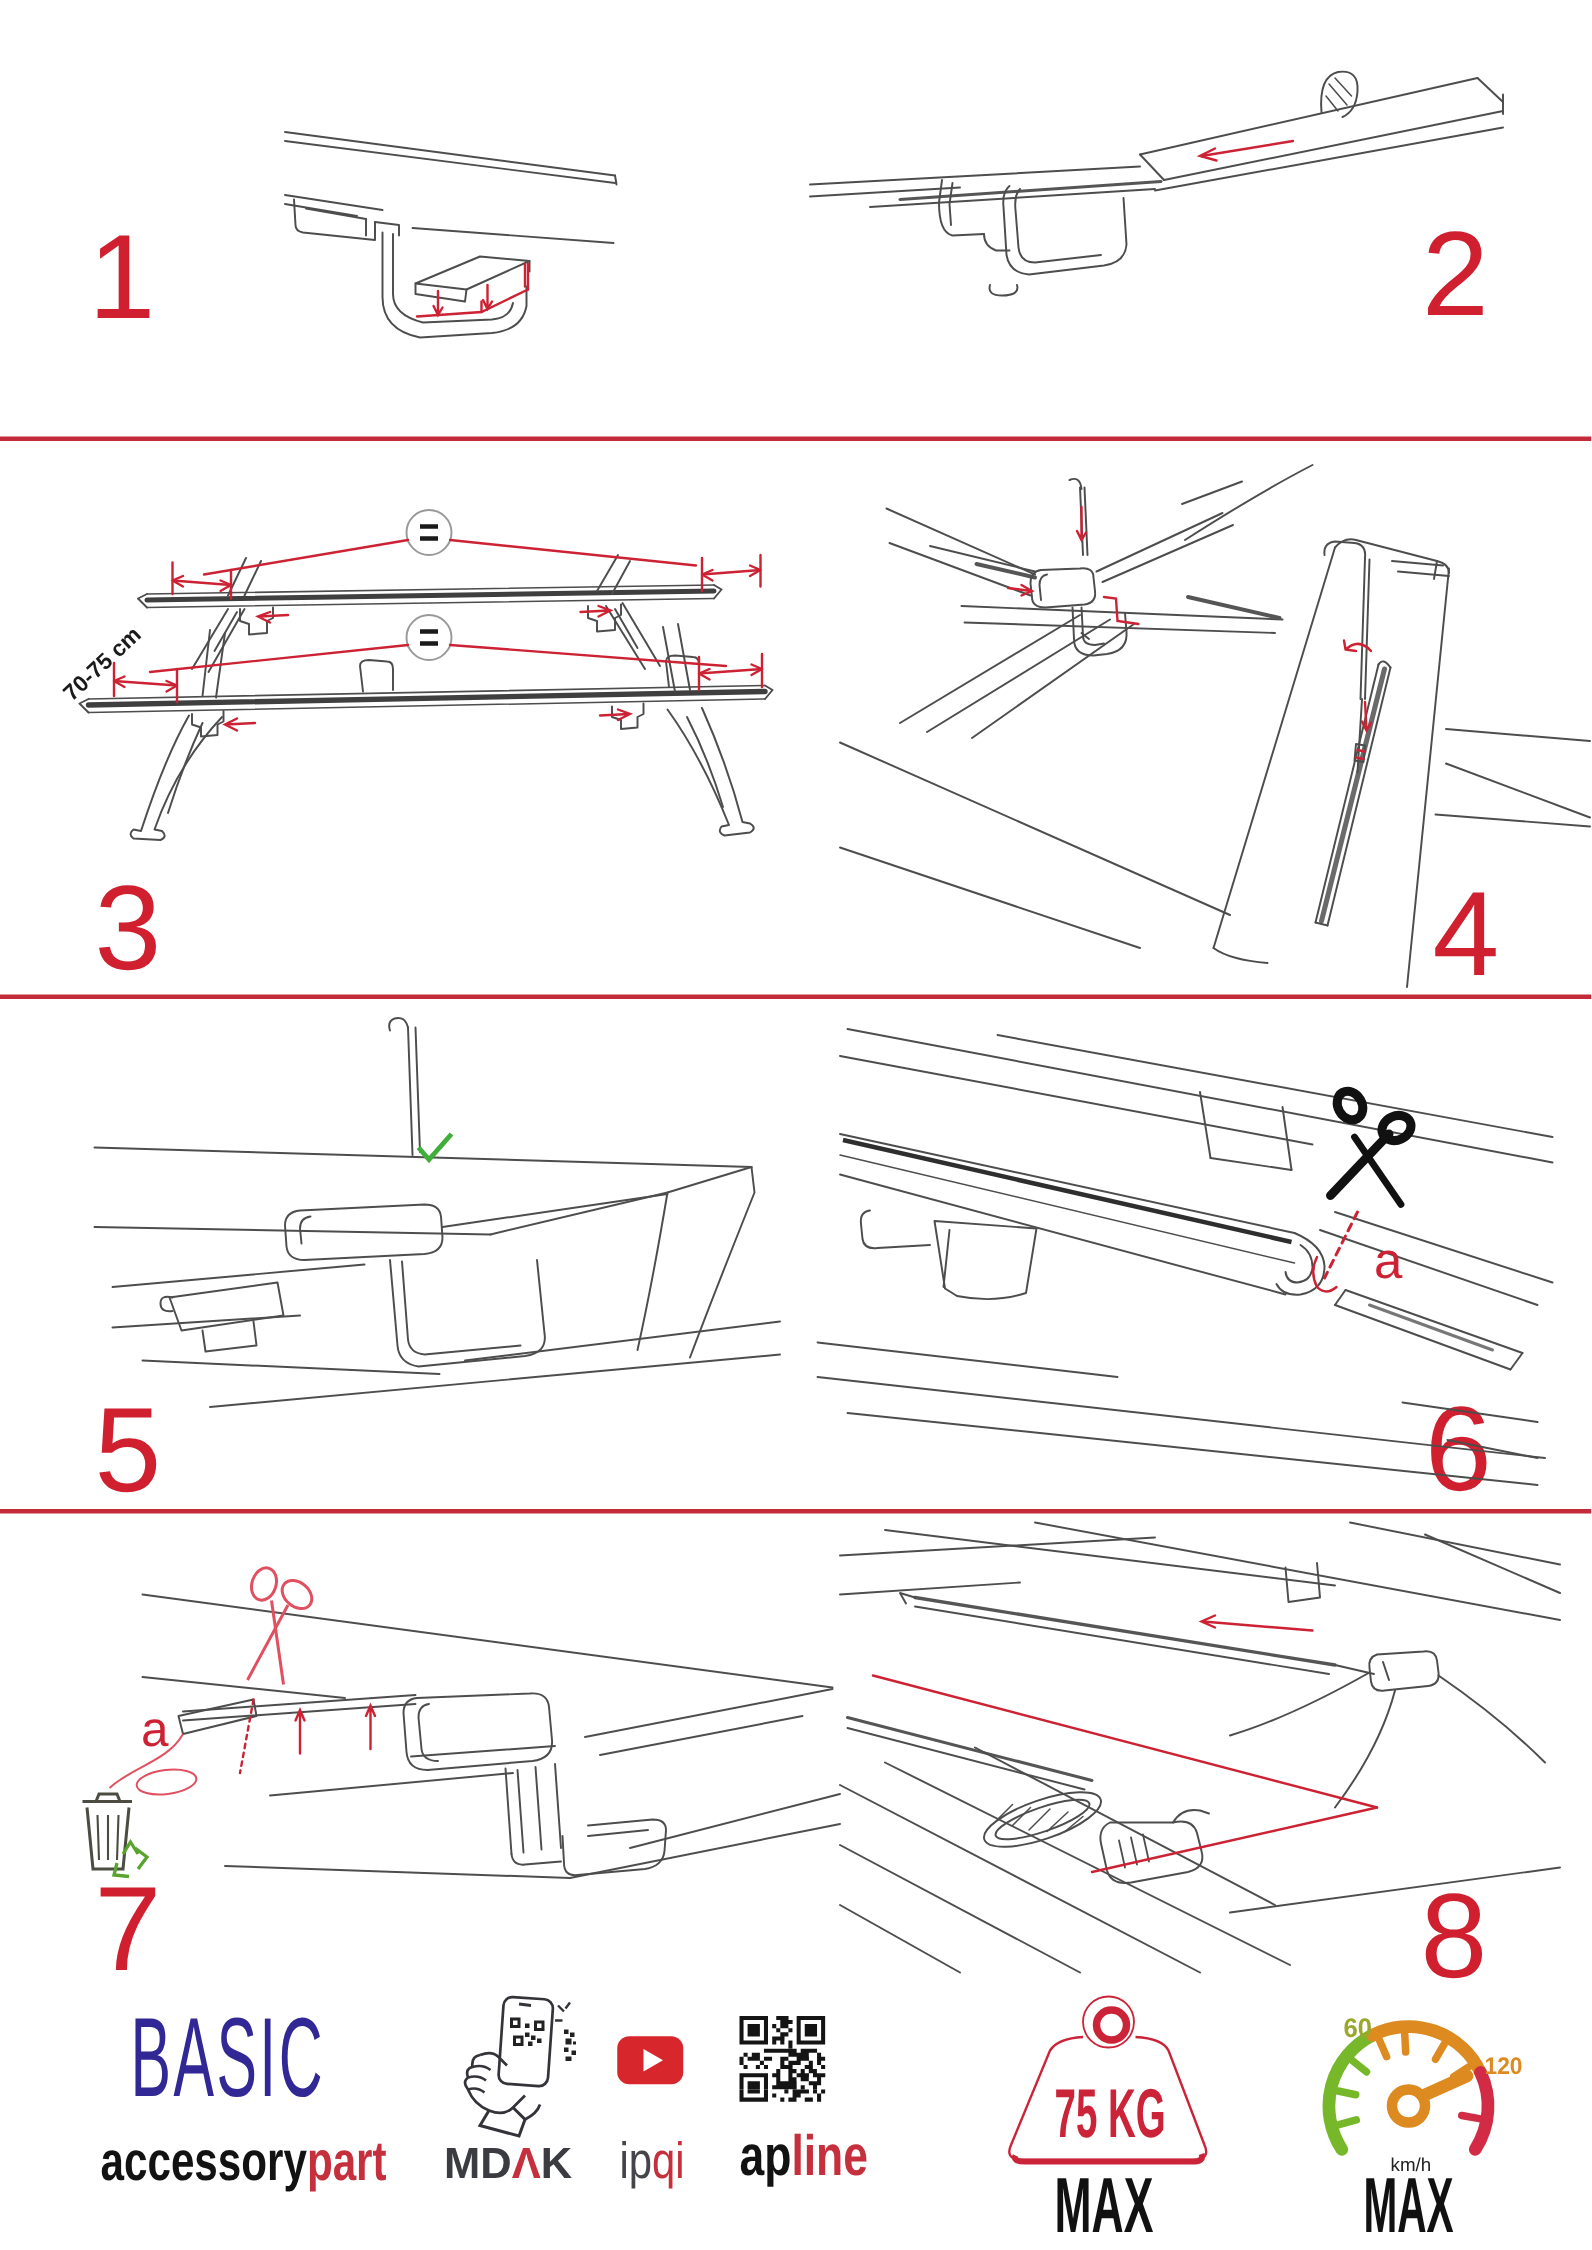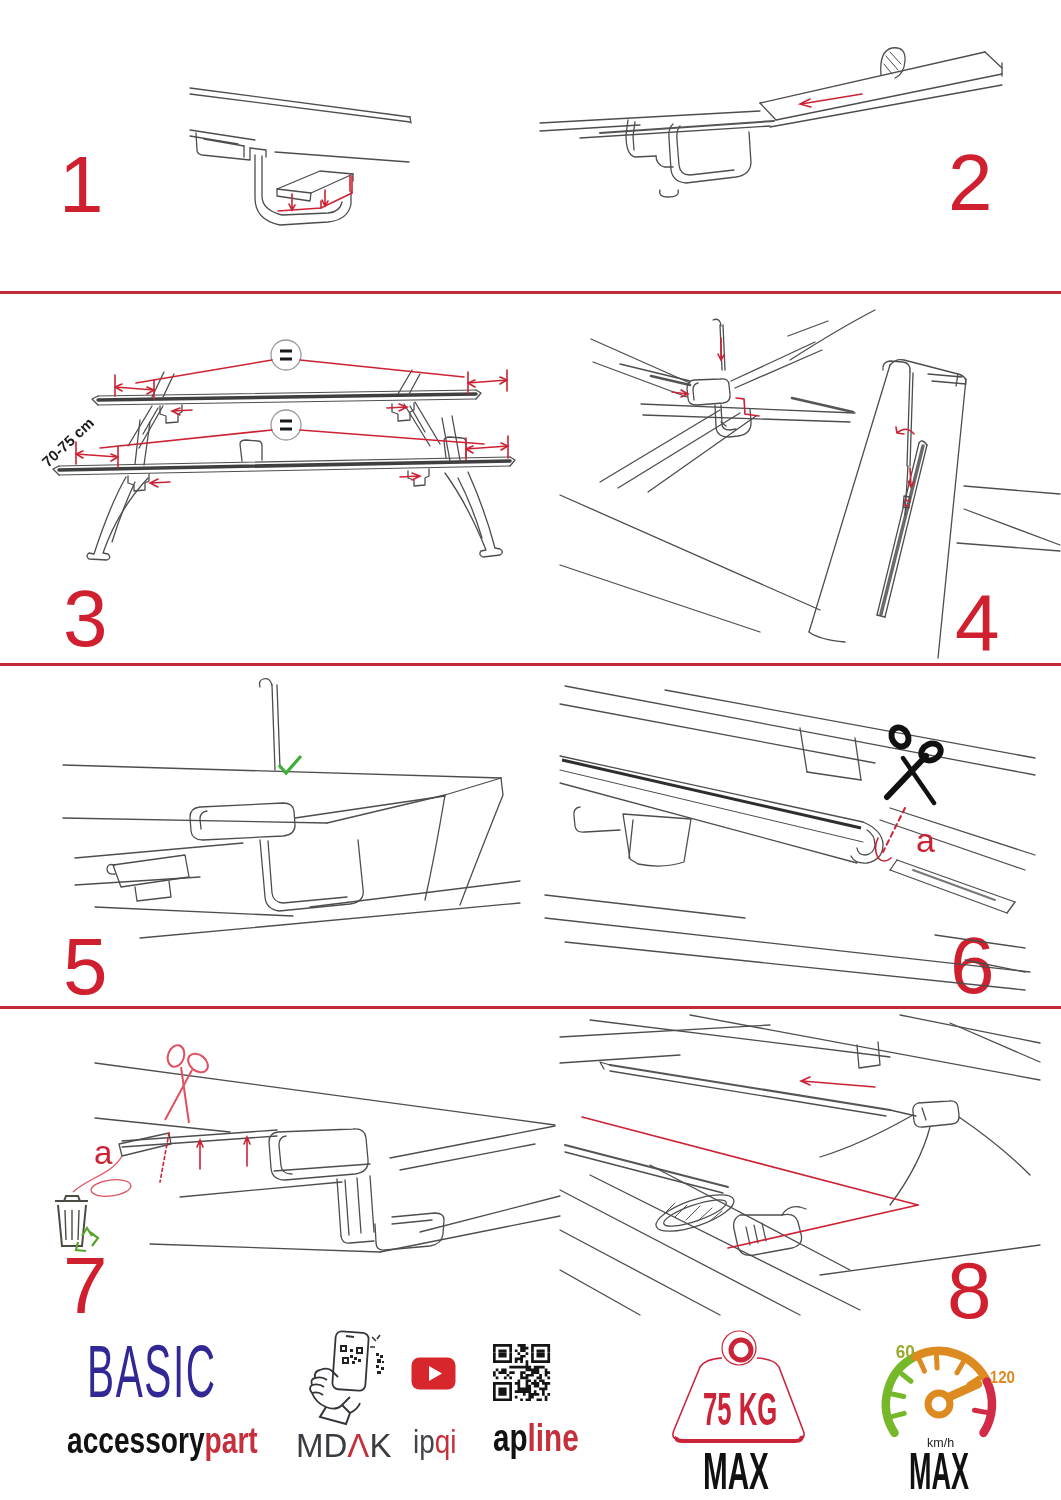--- a/index.html
+++ b/index.html
@@ -444,21 +444,21 @@
     <g fill="#222">
       <rect x="76" y="28" width="3" height="3"></rect>
       <rect x="80" y="30" width="3" height="3"></rect>
       <rect x="77" y="34" width="4" height="4"></rect>
       <rect x="82" y="36" width="2" height="2"></rect>
       <rect x="76" y="40" width="3" height="3"></rect>
       <rect x="81" y="42" width="3" height="3"></rect>
       <rect x="77" y="46" width="4" height="3"></rect>
     </g>
   </svg>
-  <div class="abs" id="mdak" style="left:296px;top:1429px;font-size:33px;line-height:1;font-weight:normal;color:#3b3b42;letter-spacing:0px;">MD<span style="color:#c5303c">Λ</span>K</div>
+  <div class="abs" id="mdak" style="left:296px;top:1429px;font-size:29px;line-height:1;font-weight:bold;color:#3b3b42;letter-spacing:0px;">MD<span style="color:#c5303c">Λ</span>K</div>
 
   <svg style="left:411px;top:1357px" width="46" height="34" viewBox="0 0 46 34">
     <rect x="0.5" y="0.5" width="44" height="32" rx="8" fill="#d7262c"></rect>
     <path d="M18,9 L31,16.5 L18,24 Z" fill="#ffffff"></path>
   </svg>
   <div class="abs" id="ipqi" style="left:413px;top:1424px;font-size:34px;line-height:1;color:#44444a;transform:scaleX(0.82);transform-origin:left top;">ip<span style="color:#c5303c">qi</span></div>
 
   <svg style="left:493px;top:1344px" width="58" height="58" viewBox="0 0 58 58">
     <path d="M0.0,0.0h19.0v2.7h-19.0zM24.5,0.0h8.2v2.7h-8.2zM38.1,0.0h19.0v2.7h-19.0zM0.0,2.7h2.7v2.7h-2.7zM16.3,2.7h2.7v2.7h-2.7zM27.2,2.7h8.2v2.7h-8.2zM38.1,2.7h2.7v2.7h-2.7zM54.4,2.7h2.7v2.7h-2.7zM0.0,5.4h2.7v2.7h-2.7zM5.4,5.4h8.2v2.7h-8.2zM16.3,5.4h2.7v2.7h-2.7zM21.8,5.4h2.7v2.7h-2.7zM27.2,5.4h5.4v2.7h-5.4zM38.1,5.4h2.7v2.7h-2.7zM43.5,5.4h8.2v2.7h-8.2zM54.4,5.4h2.7v2.7h-2.7zM0.0,8.2h2.7v2.7h-2.7zM5.4,8.2h8.2v2.7h-8.2zM16.3,8.2h2.7v2.7h-2.7zM24.5,8.2h2.7v2.7h-2.7zM32.6,8.2h2.7v2.7h-2.7zM38.1,8.2h2.7v2.7h-2.7zM43.5,8.2h8.2v2.7h-8.2zM54.4,8.2h2.7v2.7h-2.7zM0.0,10.9h2.7v2.7h-2.7zM5.4,10.9h8.2v2.7h-8.2zM16.3,10.9h2.7v2.7h-2.7zM27.2,10.9h5.4v2.7h-5.4zM38.1,10.9h2.7v2.7h-2.7zM43.5,10.9h8.2v2.7h-8.2zM54.4,10.9h2.7v2.7h-2.7zM0.0,13.6h2.7v2.7h-2.7zM16.3,13.6h2.7v2.7h-2.7zM21.8,13.6h8.2v2.7h-8.2zM38.1,13.6h2.7v2.7h-2.7zM54.4,13.6h2.7v2.7h-2.7zM0.0,16.3h19.0v2.7h-19.0zM21.8,16.3h2.7v2.7h-2.7zM27.2,16.3h2.7v2.7h-2.7zM32.6,16.3h2.7v2.7h-2.7zM38.1,16.3h19.0v2.7h-19.0zM32.6,19.0h2.7v2.7h-2.7zM16.3,21.8h21.8v2.7h-21.8zM40.8,21.8h10.9v2.7h-10.9zM2.7,24.5h2.7v2.7h-2.7zM8.2,24.5h5.4v2.7h-5.4zM32.6,24.5h13.6v2.7h-13.6zM51.7,24.5h2.7v2.7h-2.7zM0.0,27.2h2.7v2.7h-2.7zM5.4,27.2h8.2v2.7h-8.2zM16.3,27.2h5.4v2.7h-5.4zM27.2,27.2h5.4v2.7h-5.4zM38.1,27.2h8.2v2.7h-8.2zM51.7,27.2h5.4v2.7h-5.4zM0.0,29.9h2.7v2.7h-2.7zM13.6,29.9h2.7v2.7h-2.7zM27.2,29.9h2.7v2.7h-2.7zM32.6,29.9h8.2v2.7h-8.2zM46.2,29.9h2.7v2.7h-2.7zM51.7,29.9h2.7v2.7h-2.7zM2.7,32.6h2.7v2.7h-2.7zM10.9,32.6h2.7v2.7h-2.7zM16.3,32.6h2.7v2.7h-2.7zM27.2,32.6h8.2v2.7h-8.2zM43.5,32.6h5.4v2.7h-5.4zM54.4,32.6h2.7v2.7h-2.7zM24.5,35.4h2.7v2.7h-2.7zM32.6,35.4h5.4v2.7h-5.4zM40.8,35.4h2.7v2.7h-2.7zM46.2,35.4h5.4v2.7h-5.4zM0.0,38.1h19.0v2.7h-19.0zM21.8,38.1h5.4v2.7h-5.4zM32.6,38.1h2.7v2.7h-2.7zM38.1,38.1h8.2v2.7h-8.2zM49.0,38.1h8.2v2.7h-8.2zM0.0,40.8h2.7v2.7h-2.7zM16.3,40.8h2.7v2.7h-2.7zM24.5,40.8h2.7v2.7h-2.7zM32.6,40.8h5.4v2.7h-5.4zM40.8,40.8h5.4v2.7h-5.4zM51.7,40.8h2.7v2.7h-2.7zM0.0,43.5h2.7v2.7h-2.7zM5.4,43.5h8.2v2.7h-8.2zM16.3,43.5h2.7v2.7h-2.7zM24.5,43.5h13.6v2.7h-13.6zM46.2,43.5h8.2v2.7h-8.2zM0.0,46.2h2.7v2.7h-2.7zM5.4,46.2h8.2v2.7h-8.2zM16.3,46.2h2.7v2.7h-2.7zM21.8,46.2h16.3v2.7h-16.3zM40.8,46.2h2.7v2.7h-2.7zM49.0,46.2h2.7v2.7h-2.7zM0.0,49.0h2.7v2.7h-2.7zM5.4,49.0h8.2v2.7h-8.2zM16.3,49.0h2.7v2.7h-2.7zM29.9,49.0h2.7v2.7h-2.7zM35.4,49.0h10.9v2.7h-10.9zM49.0,49.0h2.7v2.7h-2.7zM54.4,49.0h2.7v2.7h-2.7zM0.0,51.7h2.7v2.7h-2.7zM16.3,51.7h2.7v2.7h-2.7zM21.8,51.7h2.7v2.7h-2.7zM35.4,51.7h5.4v2.7h-5.4zM51.7,51.7h2.7v2.7h-2.7zM0.0,54.4h19.0v2.7h-19.0zM27.2,54.4h2.7v2.7h-2.7zM32.6,54.4h5.4v2.7h-5.4zM43.5,54.4h5.4v2.7h-5.4zM51.7,54.4h2.7v2.7h-2.7z" fill="#141414"></path>
   </svg>

